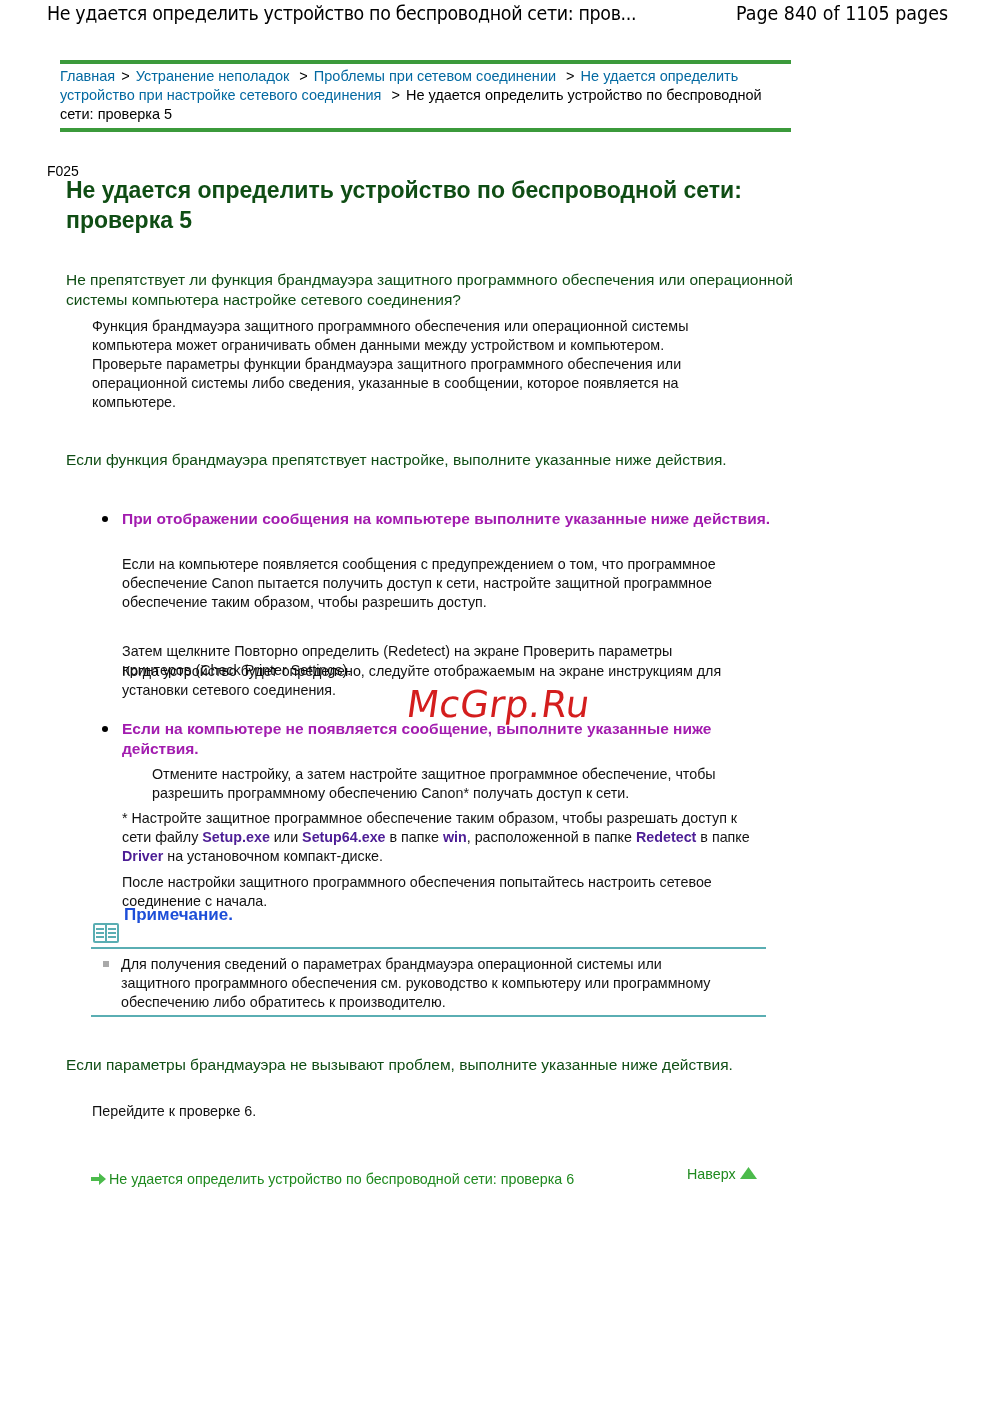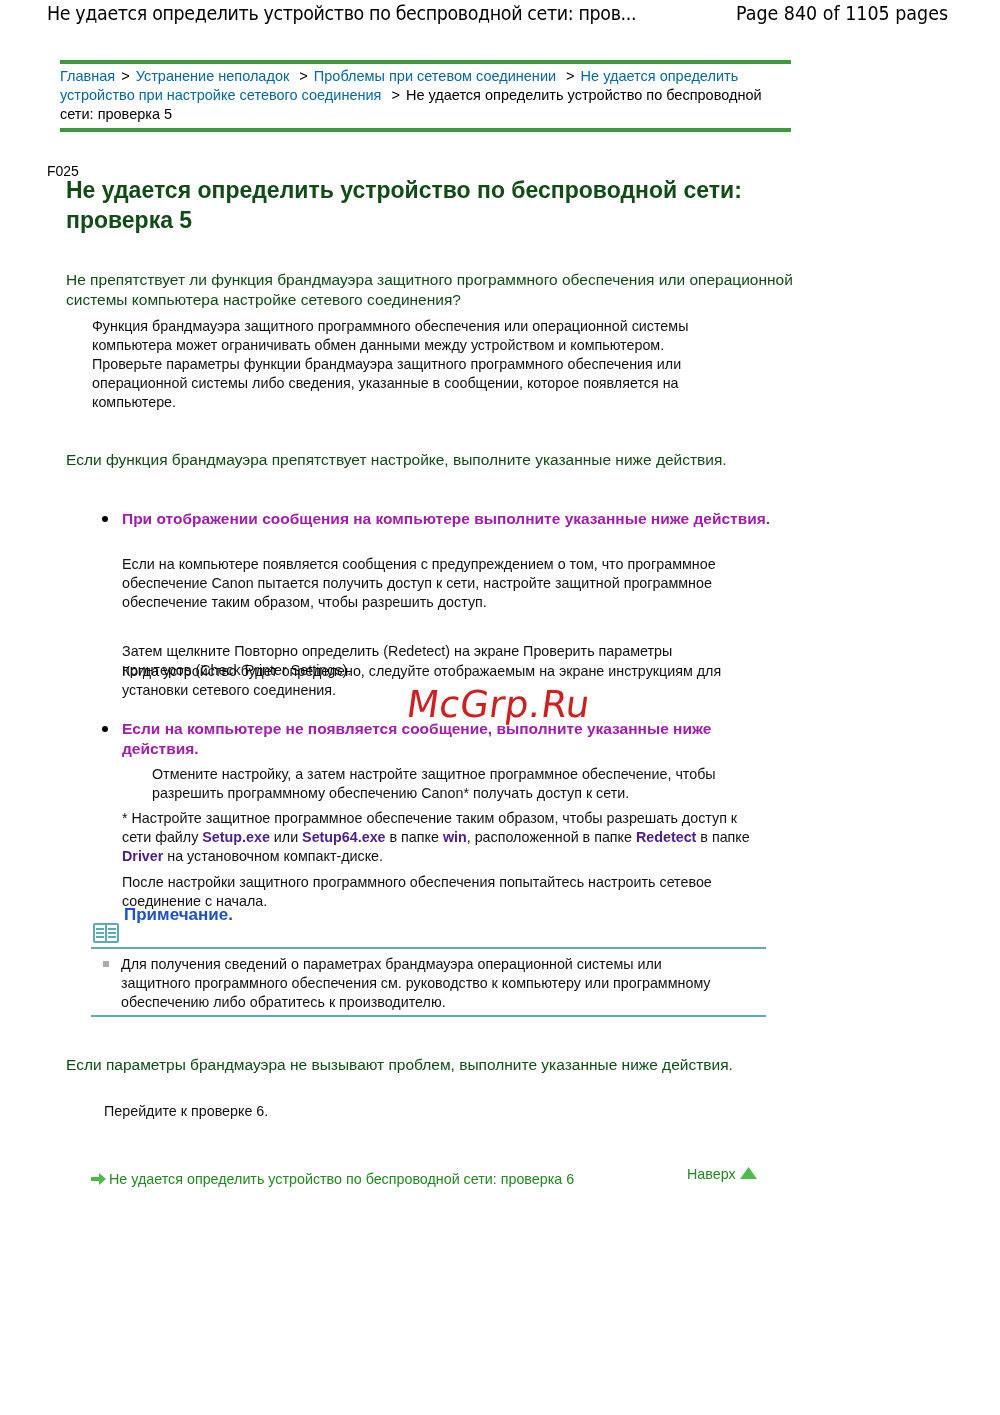--- a/index.html
+++ b/index.html
@@ -75,21 +75,21 @@
   <rect x="16" y="10" width="8" height="2" fill="#5aaeb3"></rect>
   <rect x="16" y="14" width="8" height="2" fill="#5aaeb3"></rect>
 </svg>
 <div class="note-title">Примечание.</div>
 <div class="note-rule" style="top:947px;"></div>
 <div class="sq"></div>
 <div class="p" style="left:121px; top:955px; width:600px;">Для получения сведений о параметрах брандмауэра операционной системы или защитного программного обеспечения см. руководство к компьютеру или программному обеспечению либо обратитесь к производителю.</div>
 <div class="note-rule" style="top:1015px;"></div>
 
 <div class="h2" style="top:1055px;">Если параметры брандмауэра не вызывают проблем, выполните указанные ниже действия.</div>
-<div class="p" style="left:104px; top:1102px;text-align:center;">Перейдите к проверке 6.</div>
+<div class="p" style="left:92px; top:1102px;text-align:center;">Перейдите к проверке 6.</div>
 <a class="link" style="left:91px; top:1127px;margin-top:44px;">
   <svg class="arrow-icon" width="15" height="12" viewBox="0 0 15 12">
     <polygon points="0,4 8,4 8,0 15,6 8,12 8,8 0,8" fill="#4cbb4c"></polygon>
   </svg><span>Не удается определить устройство по беспроводной сети: проверка 6</span>
 </a>
 
 <a class="link" style="left:687px; top:1166px;">
   <span>Наверх</span><svg class="tri-icon" width="17" height="12" viewBox="0 0 17 12">
     <polygon points="8.5,0 17,12 0,12" fill="#4cbb4c"></polygon>
   </svg>

